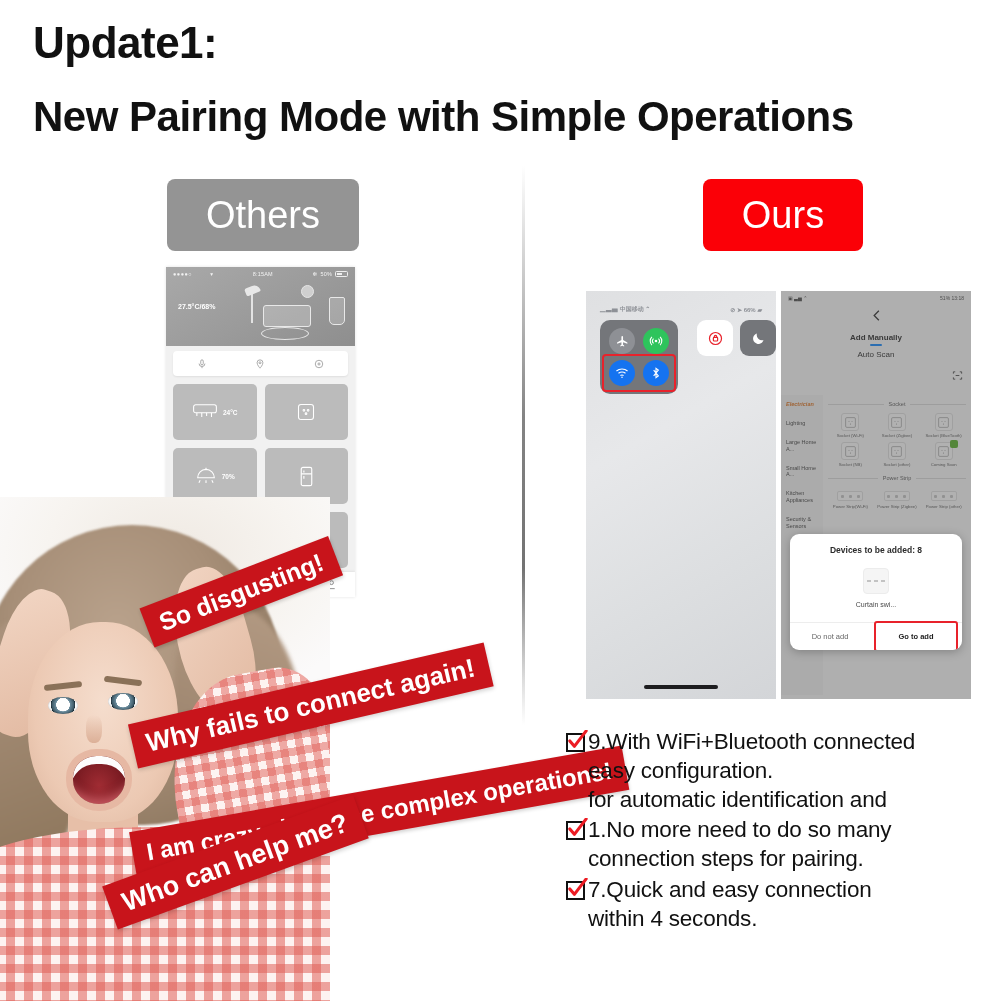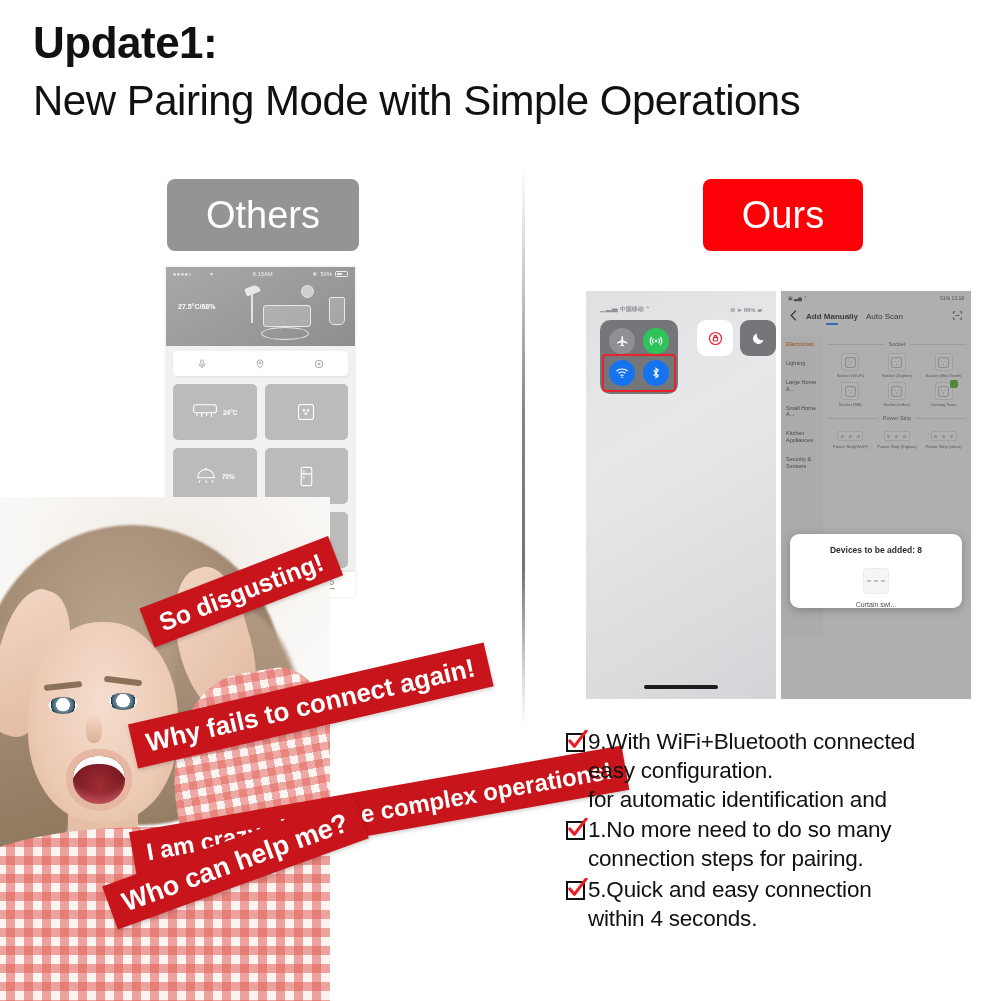--- a/index.html
+++ b/index.html
@@ -12,22 +12,22 @@
   }
   .page { position: relative; width: 1001px; height: 1001px; background: #fff; overflow: hidden; }
 
   
   .headline { position: absolute; left: 33px; top: 18px; width: 960px; }
   .headline .l1 {
     font-size: 44px; font-weight: 700; color: #111; letter-spacing: -0.5px;
     line-height: 1.15; font-family: "Liberation Sans", sans-serif;
   }
   .headline .l2 {
-    font-size: 42px; font-weight: 400; color: #111; letter-spacing: -0.5px;
-    line-height: 1.25; margin-top: 6px;
+    font-size: 42px; font-weight: 700; color: #111; letter-spacing: -0.5px;
+    line-height: 1.25; margin-top: 22px;
   }
 
   
   .divider {
     position: absolute; left: 522px; top: 165px; width: 3px; height: 560px;
     background: linear-gradient(to bottom, rgba(255,255,255,0) 0%, rgba(120,120,120,0.15) 8%, rgba(90,90,90,0.75) 45%, rgba(90,90,90,0.85) 72%, rgba(120,120,120,0.25) 92%, rgba(255,255,255,0) 100%);
   }
 
   
   .pill {
@@ -221,21 +221,21 @@
   .cc-slider .gl { position:absolute; left:0; right:0; bottom:8px; display:flex; justify-content:center; }
   .cc-home { position:absolute; left:50%; transform:translateX(-50%); bottom: 10px; width: 74px; height: 4px; border-radius: 3px; background:#1d1d1f; }
 
   
   .phoneR2 {
     position: absolute; left: 781px; top: 291px; width: 190px; height: 408px;
     background: #fbfbfb; overflow: hidden;
   }
   .phoneR2 .scrim { position: absolute; inset: 0; background: rgba(70,70,70,.42); z-index: 5; pointer-events: none; }
   .r2-status { display: flex; justify-content: space-between; align-items:center; padding: 4px 7px 0; font-size: 5px; color: #555; }
-  .r2-nav { display: flex; align-items: center; padding: 6px 8px 0; gap: 8px; }
+  .r2-nav { display: flex; align-items: center; padding: 6px 8px 0; gap: 8px; flex-direction: column; }
   .r2-nav .t { font-size: 8px; color: #333; }
   .r2-nav .t.active { font-weight: 700; position: relative; }
   .r2-nav .t.active::after { content:''; position:absolute; left:50%; transform:translateX(-50%); bottom:-4px; width:12px; height:2px; background:#1a8cff; border-radius:2px;}
   .r2-body { display: flex; margin-top: 10px; height: 300px; }
   .r2-side { width: 42px; padding: 6px 4px 0 5px; background: #f4f4f4; }
   .r2-side div { font-size: 5.5px; color: #4a4a4a; line-height: 1.25; margin-bottom: 12px; }
   .r2-side div.sel { color: #e07a2b; font-style: italic; font-weight: 700; }
   .r2-main { flex: 1; padding: 4px 5px 0; }
   .r2-sec { display: flex; align-items: center; gap: 5px; margin: 2px 0 6px; }
   .r2-sec .ln { flex: 1; height: 1px; background: #dcdcdc; }
@@ -728,20 +728,24 @@
     <div class="dlg">
       <div class="dt">Devices to be added: 8</div>
       <div class="dev">
         <div class="box">
             <i></i>
             <i></i>
             <i></i>
           </div>
         <div class="nm">Curtain swi...</div>
       </div>
+      <div class="acts">
+        <div class="no">Do not add</div>
+        <div class="yes">Go to add</div>
+      </div>
     </div>
   </div>
 
   <div class="photo">
     <div class="bg"></div>
     <div class="hair"></div>
     <div class="hairL"></div>
     <div class="hairR"></div>
     <div class="armL arm"></div>
     <div class="armR arm"></div>
@@ -793,20 +797,20 @@
     </div>
 
     <div class="bline">
       <span class="chk">
         <span class="bx"></span>
         <svg class="tk" viewBox="0 0 24 22" fill="none" stroke="#ec1c24" stroke-width="3.4" stroke-linecap="round" stroke-linejoin="round">
             <path d="M3 12l5 6L21 1"></path>
           </svg>
       </span>
       <span class="btxt">
-        <span class="ind">5.Quick and easy connection</span>
+        <span class="ind">7.Quick and easy connection</span>
         <span class="ind">within 4 seconds.</span>
       </span>
     </div>
 
   </div>
 
 </div>
 
 </body></html>

